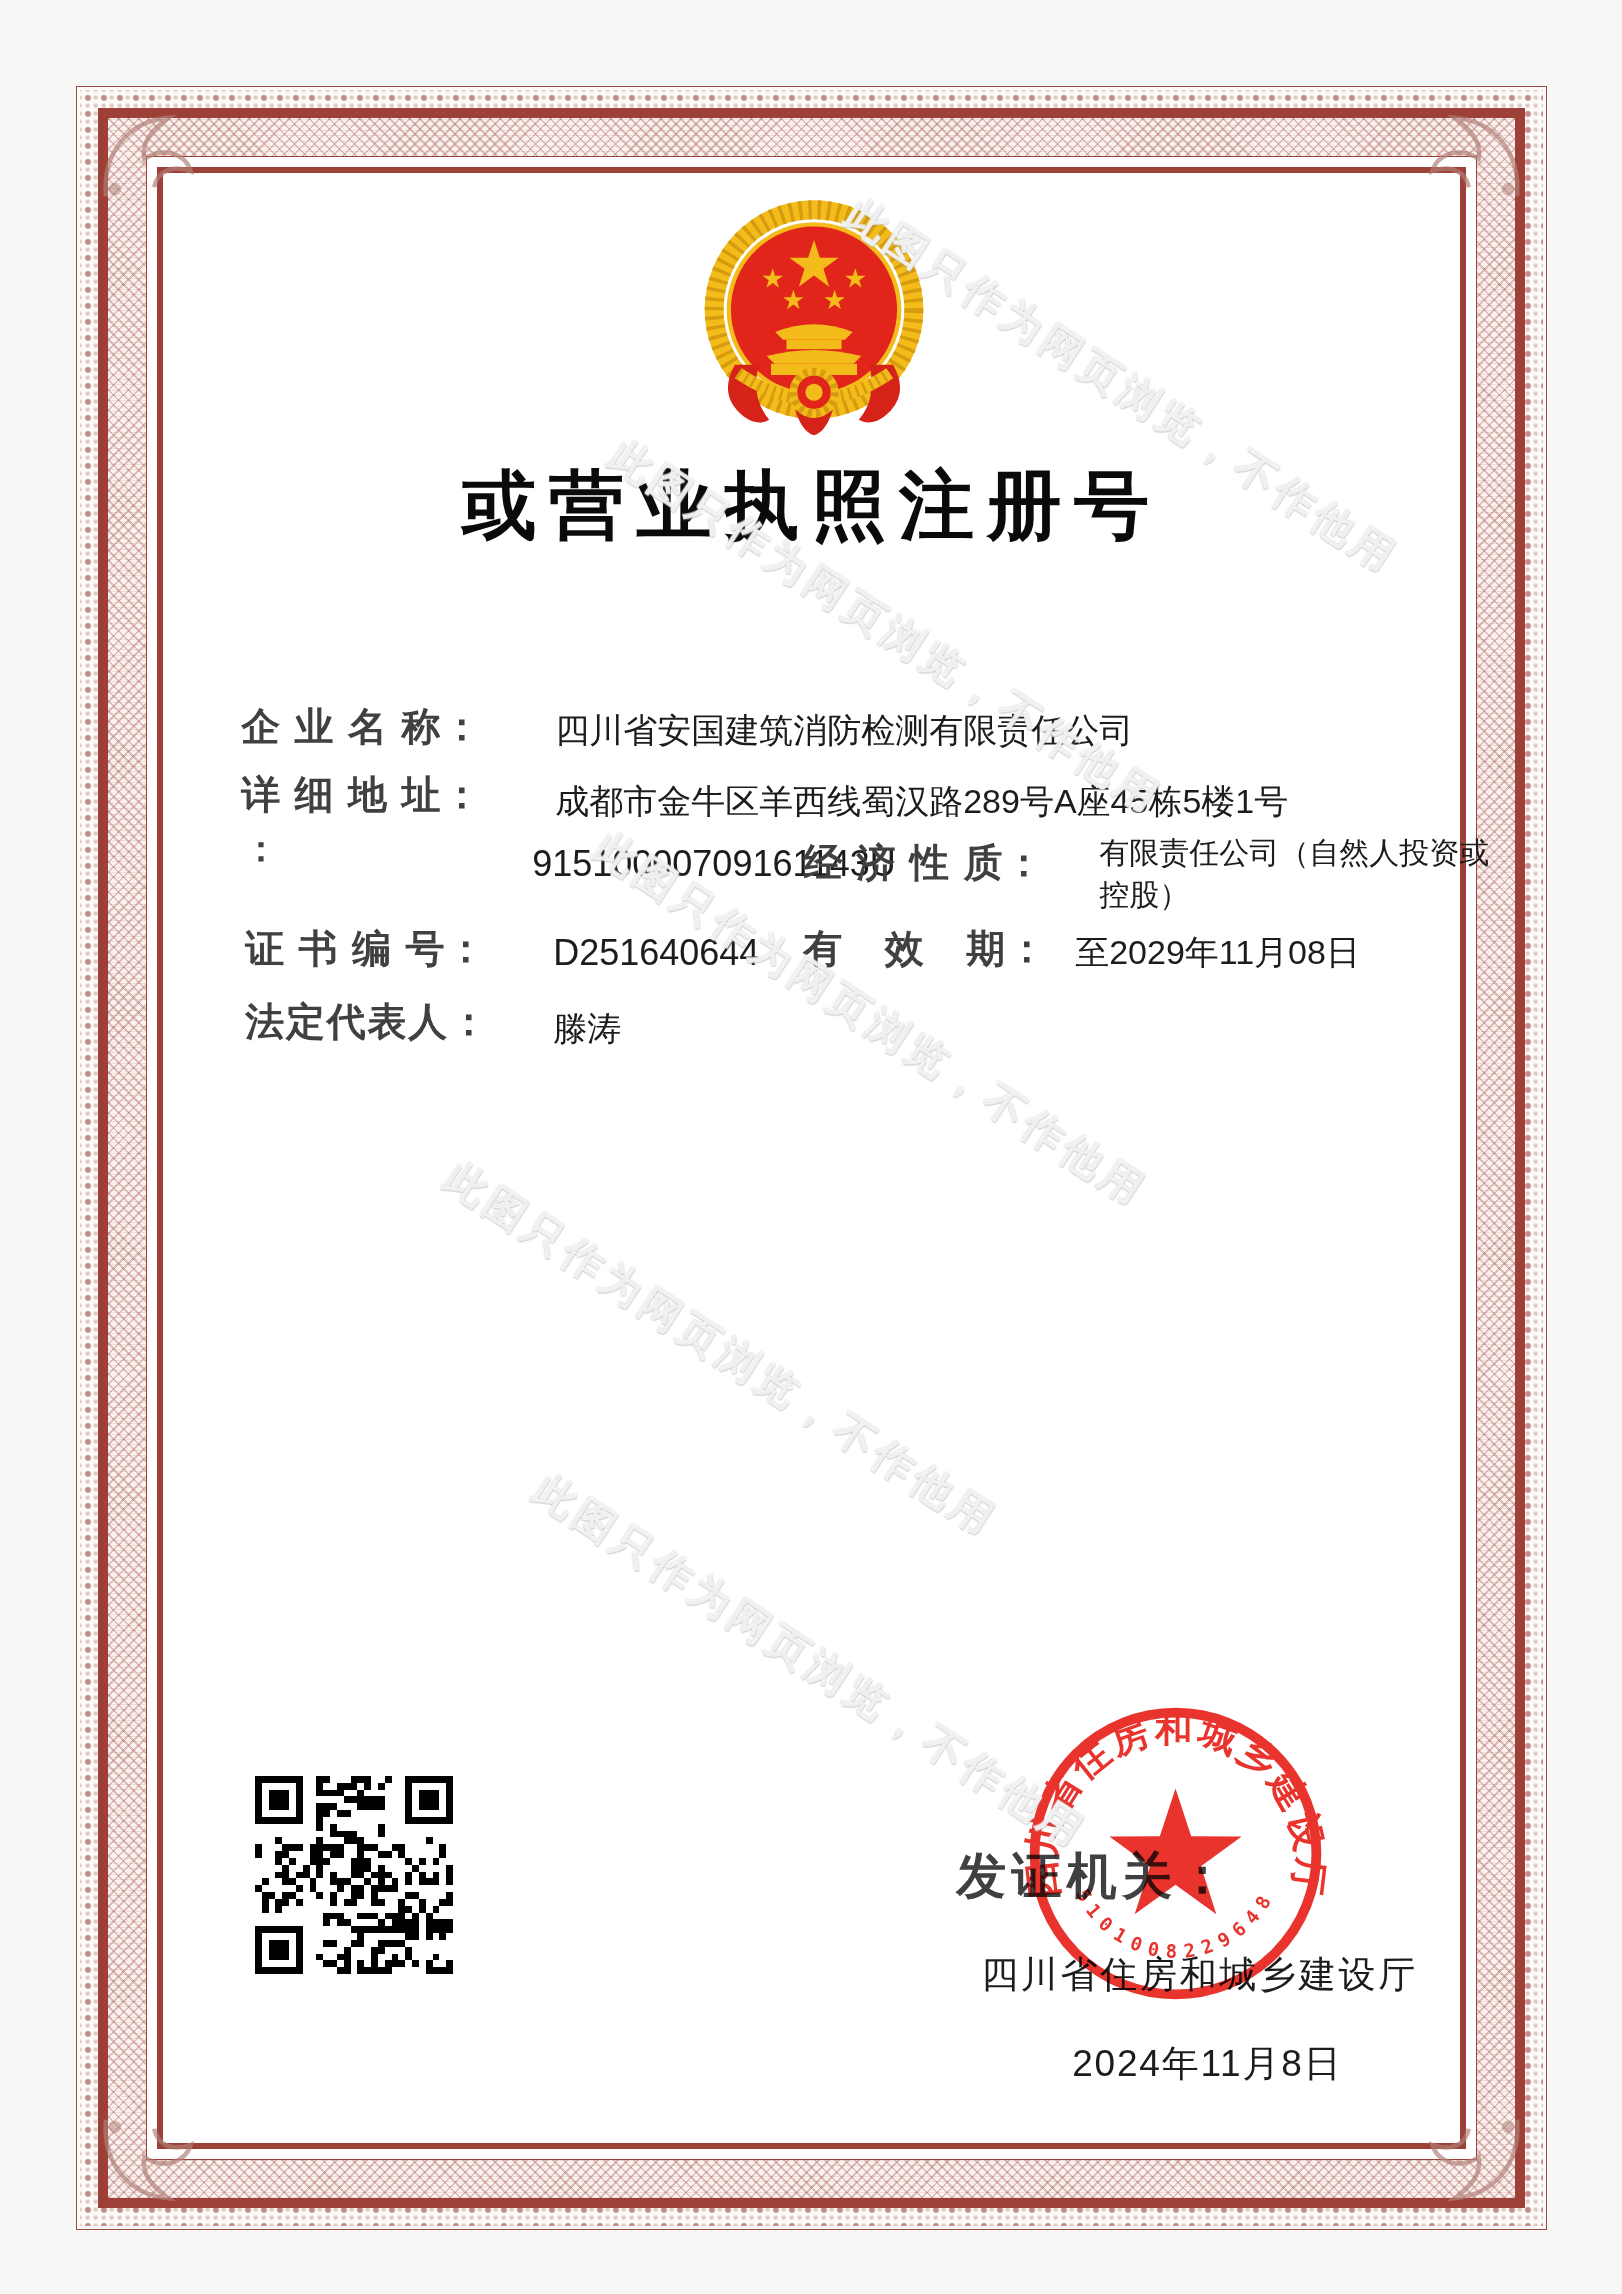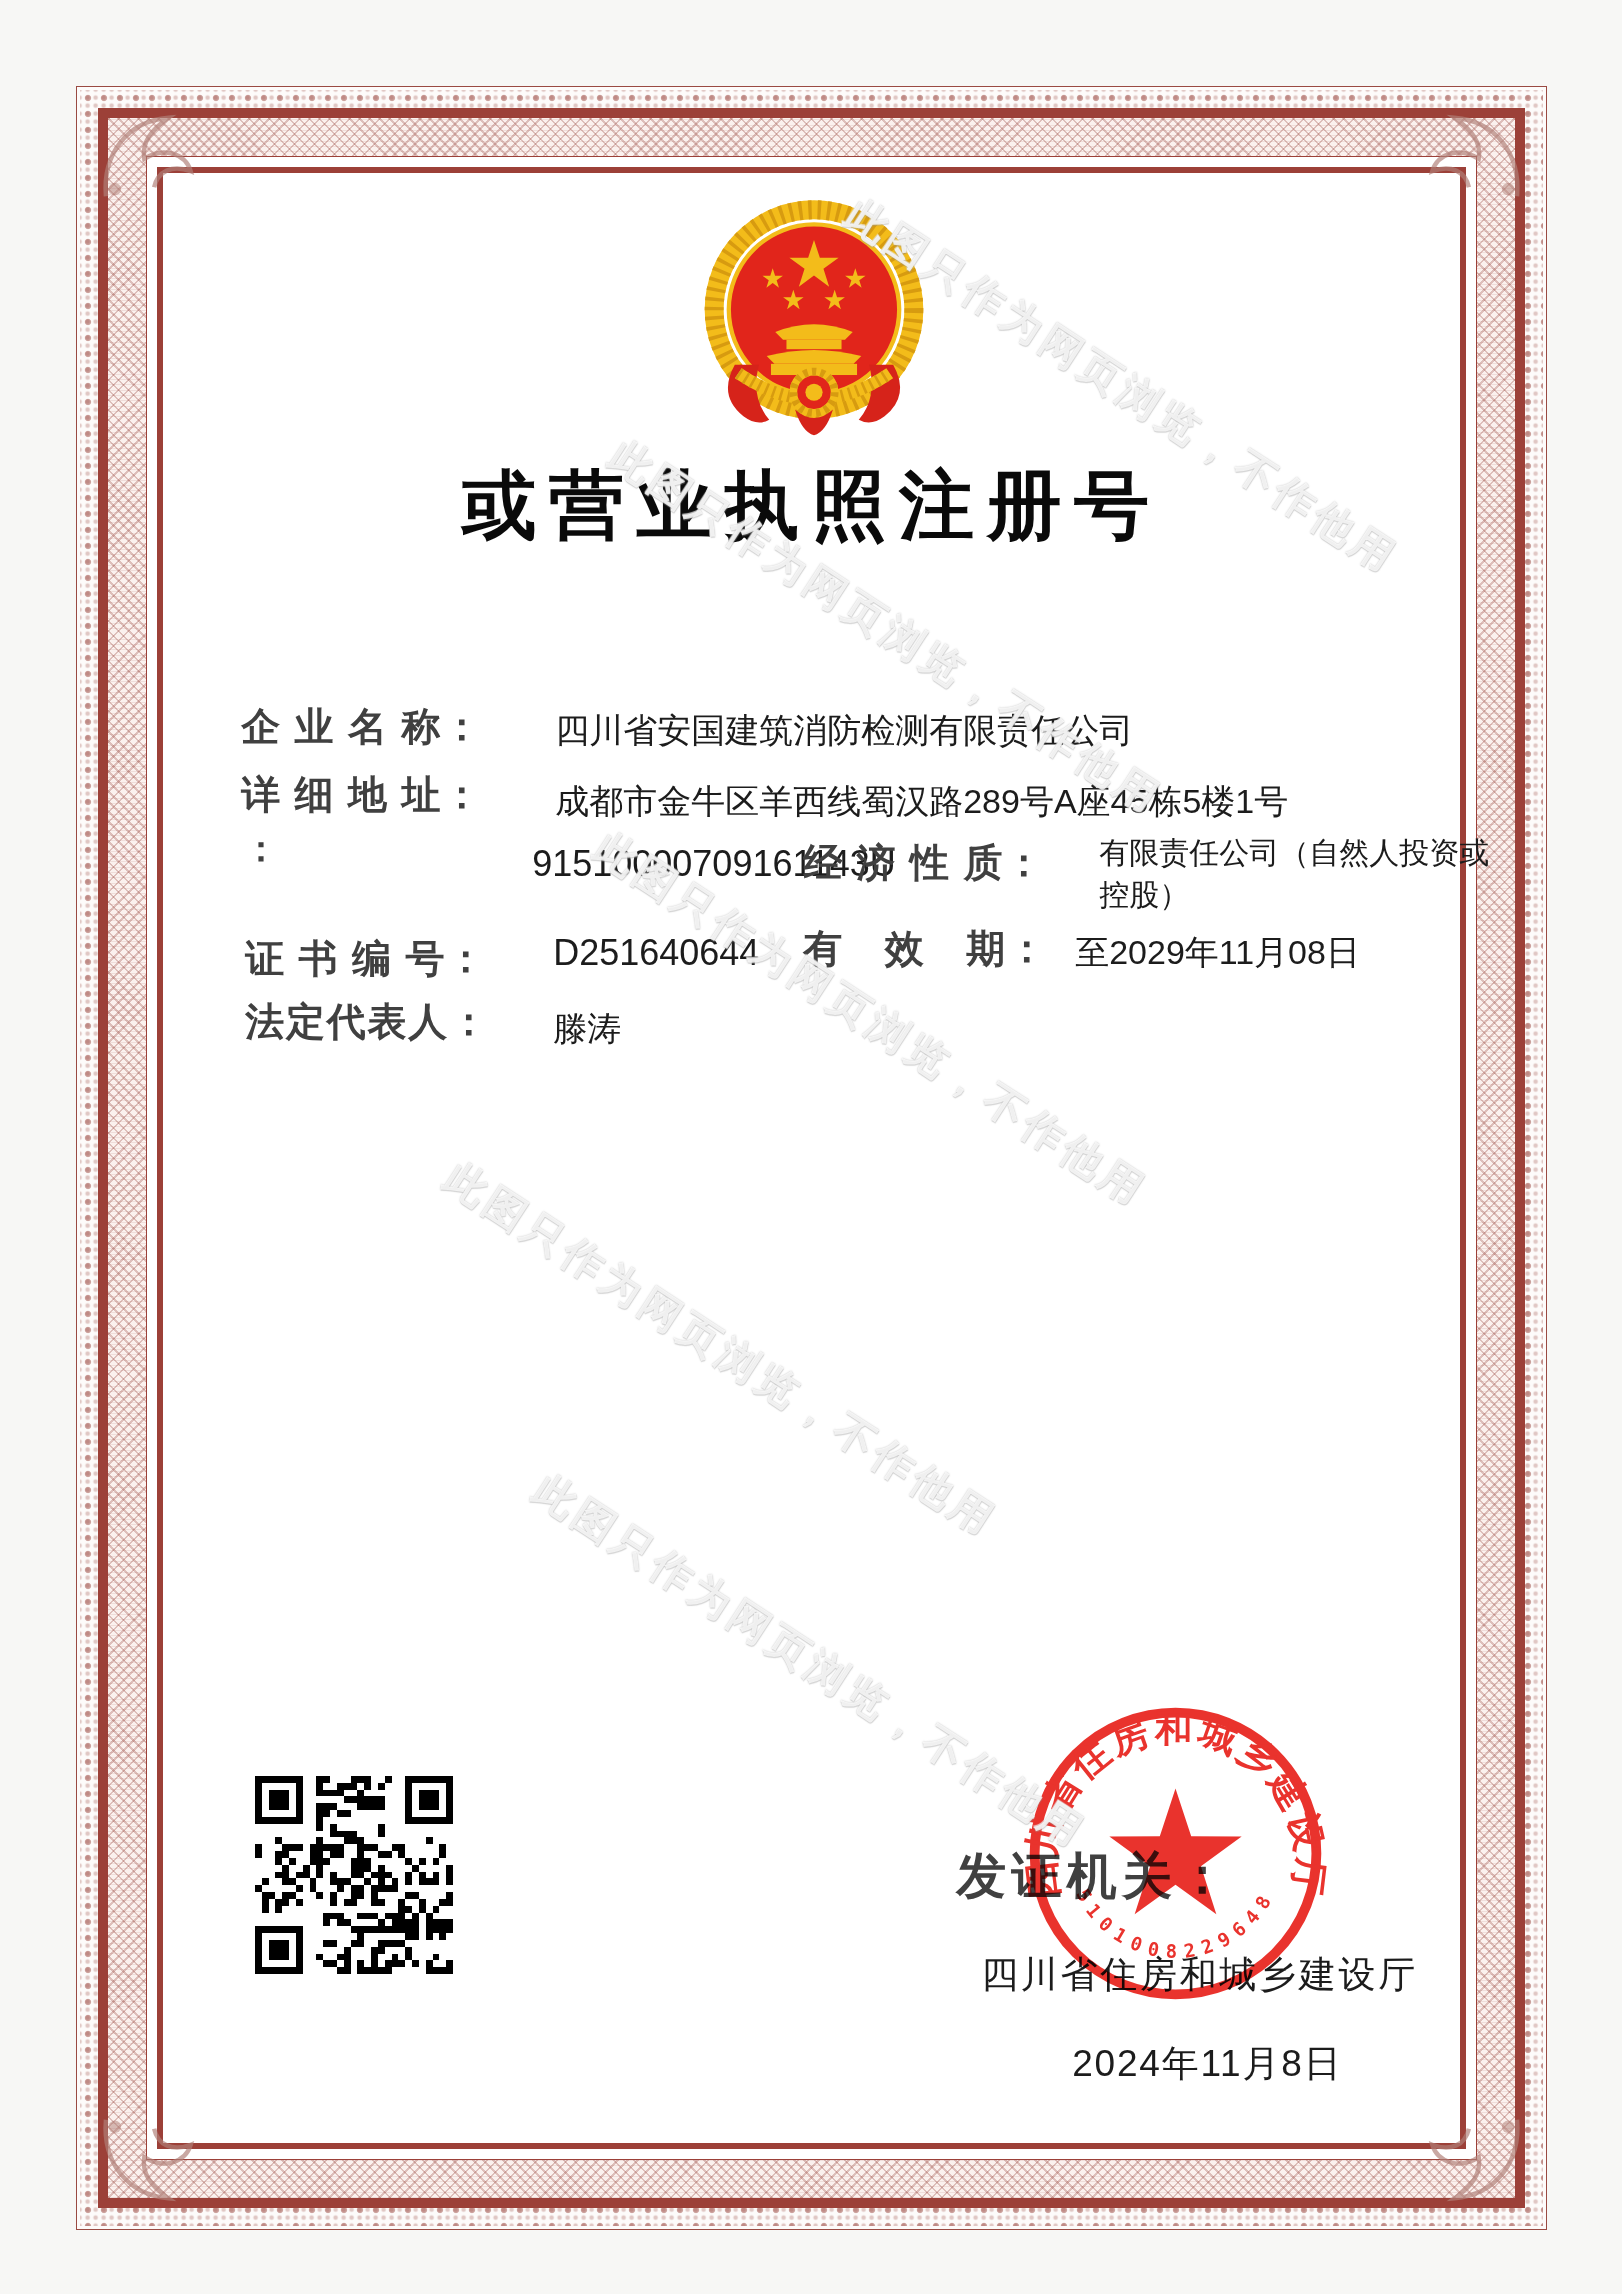--- a/index.html
+++ b/index.html
@@ -37,21 +37,21 @@
   .lab{position:absolute;font-size:39px;letter-spacing:1.8px;white-space:nowrap;}
   .val{position:absolute;font-size:34px;white-space:nowrap;}
   .l-company{left:78px;top:527px;}   .v-company{left:392px;top:535px;}
   .l-address{left:78px;top:595px;}   .v-address{left:392px;top:606px;}
   .l-credit{left:78px;top:652px;display:flex;align-items:center;}
   .credit-lines{font-size:24px;font-weight:700;line-height:1.5;letter-spacing:2.7px;}
   .credit-colon{font-size:36px;font-weight:700;margin-left:1.8px;}
   .v-credit{left:369px;top:670px;font-size:36px;}
   .l-econ{left:640px;top:663px;}
   .v-econ{left:936px;top:659px;width:392px;white-space:normal;font-size:30px;line-height:1.4;}
-  .l-certno{left:82px;top:749px;margin-top:10px;}    .v-certno{left:390px;top:759px;font-size:36px;}
+  .l-certno{left:82px;top:749px;}    .v-certno{left:390px;top:759px;font-size:36px;}
   .l-valid{left:640px;top:749px;}    .v-valid{left:912px;top:757px;}
   .l-legal{left:82px;top:822px;}     .v-legal{left:390px;top:833px;}
   .l-grade{left:70px;top:882px;font-size:41px;}
   .v-grade{left:89px;top:943px;}
   .qr{position:absolute;left:92px;top:1603px;width:198px;height:198px;}
   .issuer-label{position:absolute;left:793px;top:1670px;font-size:50px;letter-spacing:5.3px;z-index:10;}
   .issuer-org{position:absolute;left:818px;top:1777px;font-size:37px;letter-spacing:2.7px;z-index:10;}
   .issuer-date{position:absolute;left:909px;top:1866px;font-size:37px;letter-spacing:1.8px;z-index:10;}
   .seal{position:absolute;left:852px;top:1520px;width:321px;height:321px;z-index:20;
         mix-blend-mode:multiply;opacity:.93;}

